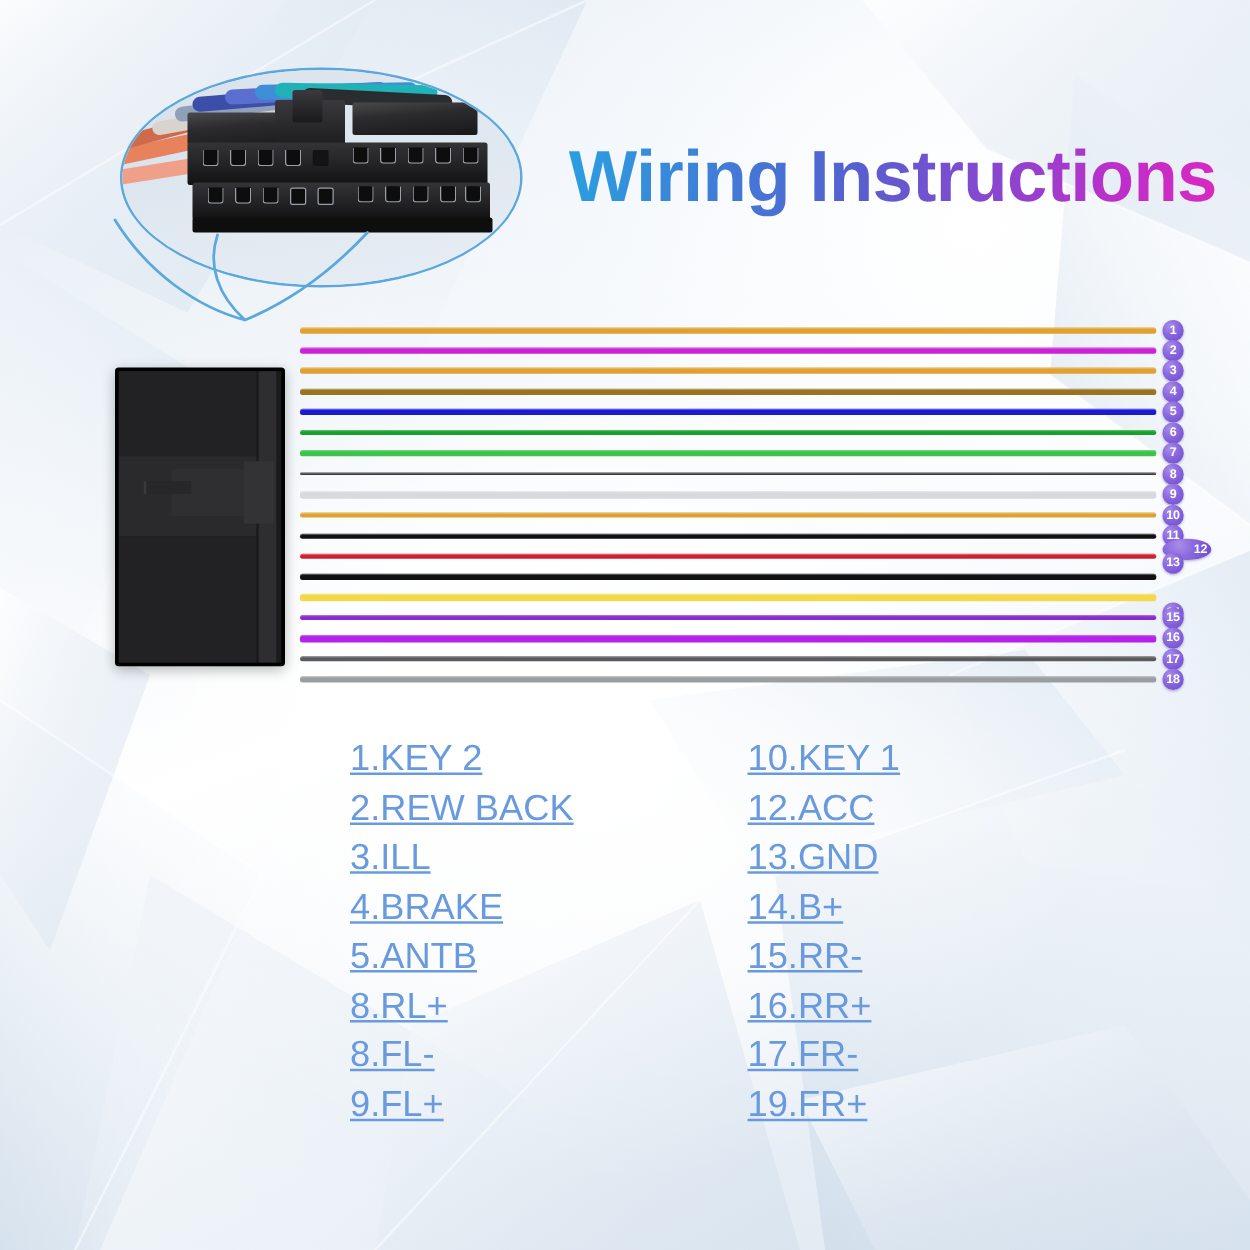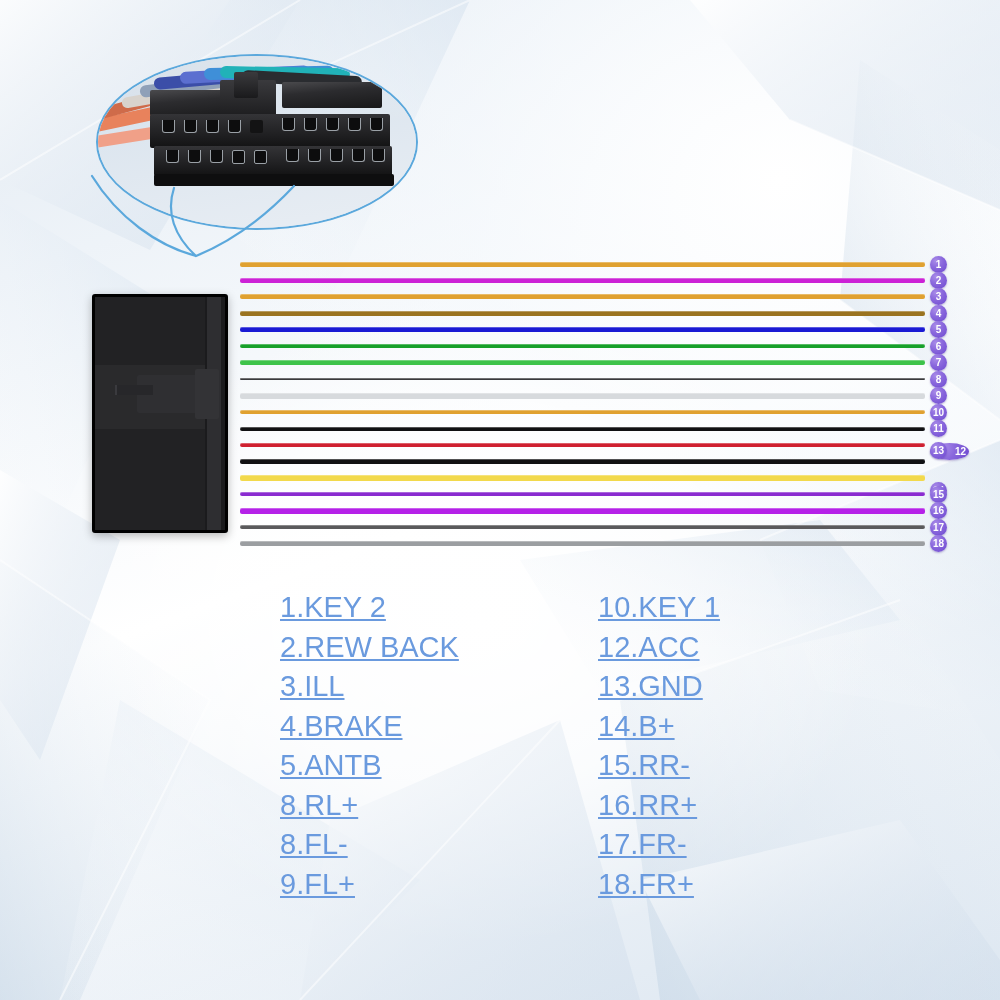--- a/index.html
+++ b/index.html
@@ -245,20 +245,21 @@
       <path d="M790,120 L1000,210"></path>
         <path d="M840,300 L1000,420"></path>
       <path d="M0,560 L210,700"></path>
         <path d="M60,1000 L210,700"></path>
       <path d="M300,1000 L560,720"></path>
         <path d="M620,700 L900,600"></path>
       <path d="M760,540 L1000,440"></path>
     </g>
   </svg>
 
+  <div class="title">Wiring Instructions</div>
 
   <div class="bubble-wrap">
     <div class="bubble-ellipse">
       <div class="photo">
 
         <div class="pw" style="left:-10px; top:72px;  width:150px; height:13px; background:#e8825c; transform:rotate(-12deg);"></div>
         <div class="pw" style="left:-10px; top:88px;  width:160px; height:12px; background:#f0a088; transform:rotate(-9deg);"></div>
         <div class="pw" style="left:-6px;  top:62px;  width:150px; height:11px; background:#cf6b4a; transform:rotate(-15deg);"></div>
         <div class="pw" style="left:30px;  top:48px;  width:135px; height:11px; background:#d8d3cd; transform:rotate(-10deg);"></div>
         <div class="pw" style="left:48px;  top:36px;  width:130px; height:12px; background:#8fa0b8; transform:rotate(-7deg);"></div>
@@ -334,21 +335,21 @@
       <div class="num" style="top: 354.2px;">7</div>
       <div class="wire" style="top: 378.15px; height: 2px; background: rgb(58, 58, 60); box-shadow: rgba(255, 255, 255, 0.28) 0px 1px 0px inset;"></div>
       <div class="num" style="top: 370.65px;">8</div>
       <div class="wire" style="top: 392.6px; height: 6px; background: rgb(215, 218, 221); box-shadow: rgba(255, 255, 255, 0.28) 0px 1px 0px inset;"></div>
       <div class="num" style="top: 387.1px;">9</div>
       <div class="wire" style="top: 410.05px; height: 4px; background: rgb(224, 161, 48); box-shadow: rgba(255, 255, 255, 0.28) 0px 1px 0px inset;"></div>
       <div class="num" style="top: 403.55px;">10</div>
       <div class="wire" style="top: 426.5px; height: 4px; background: rgb(17, 17, 19); box-shadow: rgba(255, 255, 255, 0.28) 0px 1px 0px inset;"></div>
       <div class="num" style="top: 420px;">11</div>
       <div class="wire" style="top: 442.95px; height: 4px; background: rgb(207, 32, 48); box-shadow: rgba(255, 255, 255, 0.28) 0px 1px 0px inset;"></div>
-      <div class="num" style="top: 443px; padding-left: 22px;">12</div>
+      <div class="num" style="top: 431px; padding-left: 22px;">12</div>
       <div class="wire" style="top: 458.9px; height: 5px; background: rgb(17, 17, 19); box-shadow: rgba(255, 255, 255, 0.28) 0px 1px 0px inset;"></div>
       <div class="num" style="top: 442px;">13</div>
       <div class="wire" style="top: 474.85px; height: 6px; background: rgb(242, 217, 76); box-shadow: rgba(255, 255, 255, 0.28) 0px 1px 0px inset;"></div>
       <div class="num" style="top: 482px;">14</div>
       <div class="wire" style="top: 492.3px; height: 4px; background: rgb(138, 43, 208); box-shadow: rgba(255, 255, 255, 0.28) 0px 1px 0px inset;"></div>
       <div class="num" style="top: 485.8px;">15</div>
       <div class="wire" style="top: 507.75px; height: 6px; background: rgb(181, 33, 232); box-shadow: rgba(255, 255, 255, 0.28) 0px 1px 0px inset;"></div>
       <div class="num" style="top: 502.25px;">16</div>
       <div class="wire" style="top: 525.2px; height: 4px; background: rgb(90, 90, 92); box-shadow: rgba(255, 255, 255, 0.28) 0px 1px 0px inset;"></div>
       <div class="num" style="top: 518.7px;">17</div>
@@ -367,16 +368,16 @@
       <div>9.FL+</div>
     </div>
   <div class="legend col-right" id="legend-right">
       <div>10.KEY 1</div>
       <div>12.ACC</div>
       <div>13.GND</div>
       <div>14.B+</div>
       <div>15.RR-</div>
       <div>16.RR+</div>
       <div>17.FR-</div>
-      <div>18.FR+</div>
+      <div>19.FR+</div>
     </div>
 
 </div>
 
 </body></html>

